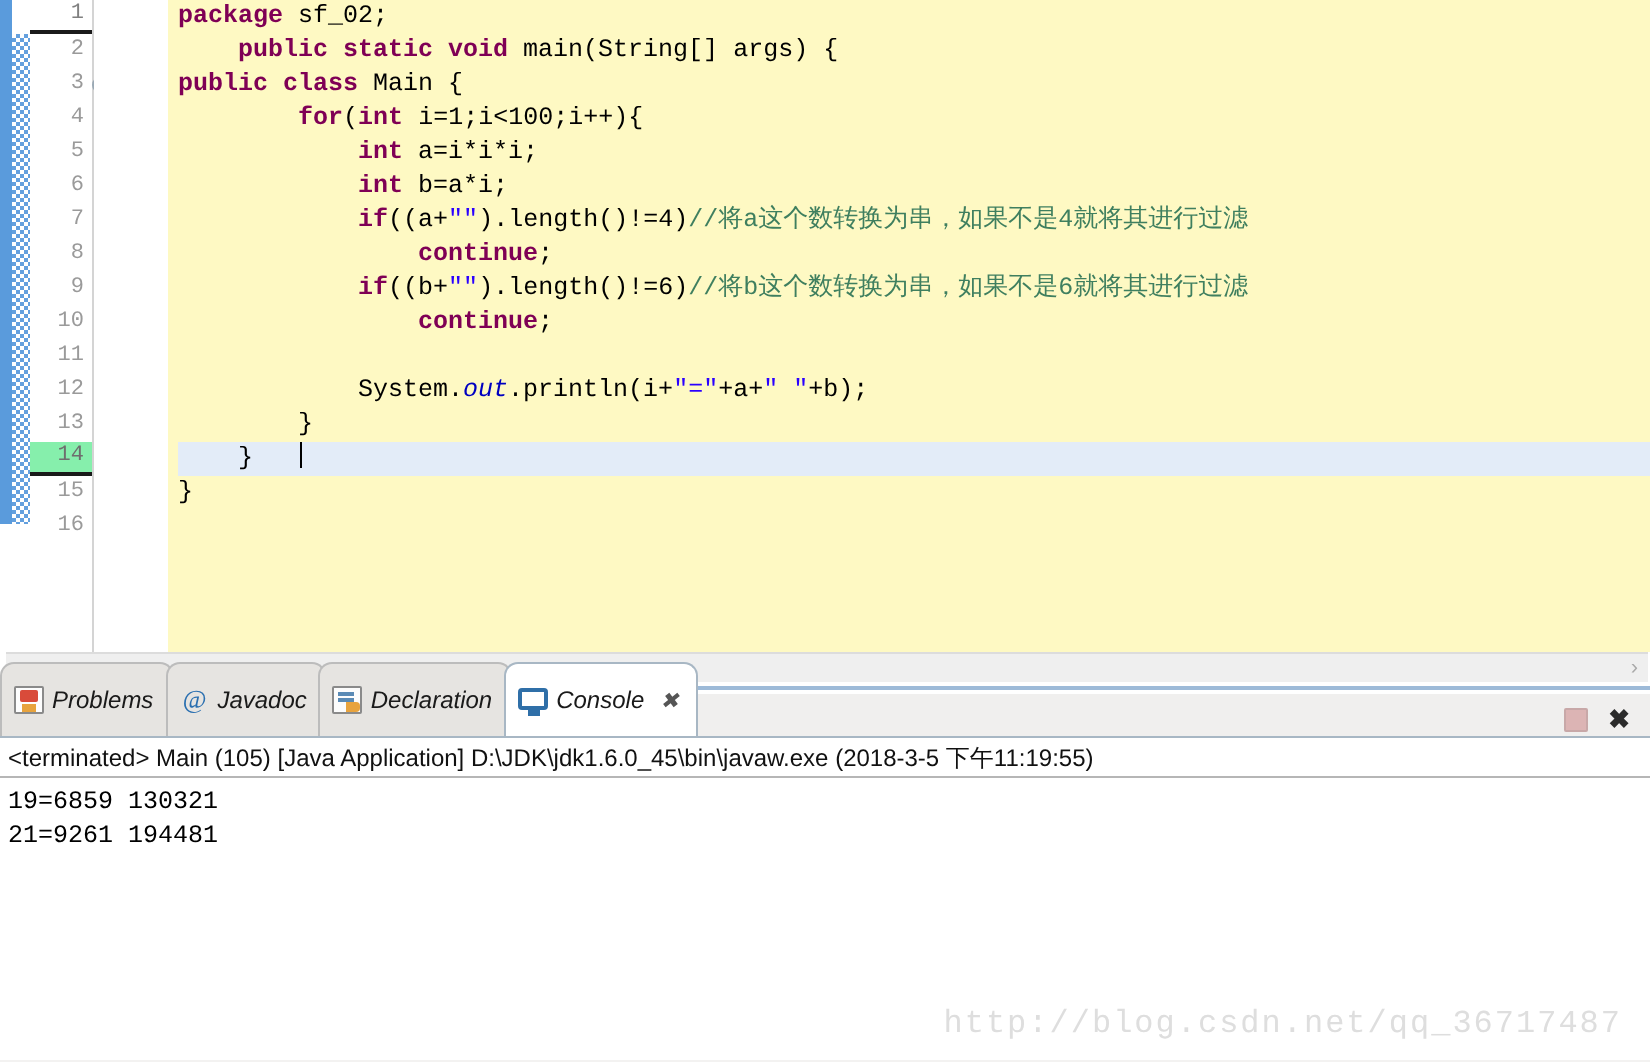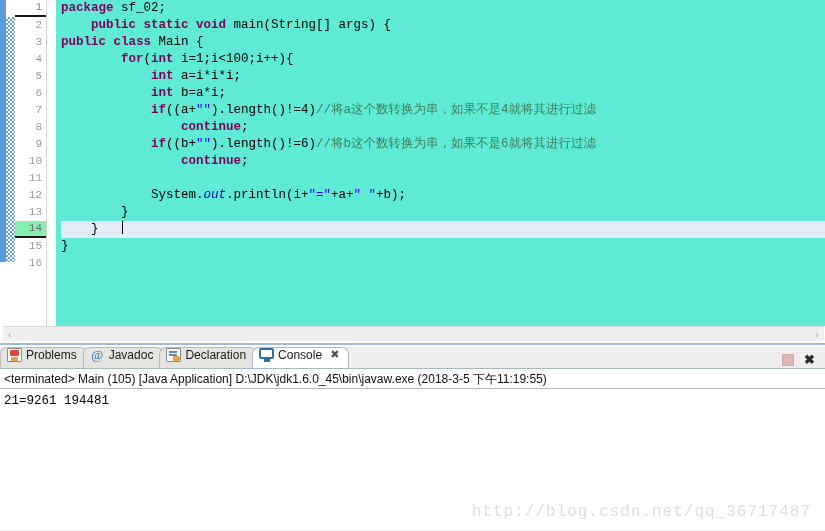--- a/index.html
+++ b/index.html
@@ -66,23 +66,23 @@
     border-radius: 50%; background: #f2f6f9;
   }
   .fold-mark::after {
     content: ""; position: absolute; left: 1px; top: 3px;
     width: 5px; height: 1px; background: #5a6a78;
   }
   .fold-col { flex: 0 0 9px; width: 9px; background: #ffffff; position: relative; }
 
   
   .code-area {
-    flex: 1 1 auto; position: relative; background: #5eead4;
+    flex: 1 1 auto; position: relative; background: #fef9c3;
     font-family: "Liberation Mono", monospace; font-size: 12.5px;
-    padding-left: 5px; overflow: hidden;
+    padding-left: 5px; overflow: hidden; margin-left: 28px;
   }
   .cl { height: 17px; line-height: 17px; white-space: pre; color: #000; }
   .cl.hl { background: #e3ecf8; }
   .kw   { color: #7f0055; font-weight: bold; }
   .str  { color: #2a00ff; }
   .cmt  { color: #3f7f5f; }
   .fld  { color: #0000c0; font-style: italic; }
   .caret {
     display: inline-block; width: 1px; height: 13px;
     background: #000; vertical-align: -2px; margin-left: 1px;
@@ -102,28 +102,29 @@
     position: absolute; left: 0; top: 347px; width: 825px; height: 184px;
     background: #f3f2f1;
   }
   .tabbar {
     position: relative; height: 22px;
     background: #f0efee;
     border-bottom: 1px solid #a8b7c4;
     display: flex; align-items: flex-end;
   }
   .tab {
-    display: flex; align-items: flex-start; gap: 4px;
-    height: 21px; padding: 0 9px 0 6px;
+    display: flex; align-items: center; gap: 4px;
+    height: 37px; padding: 0 9px 0 6px;
     font-size: 12px; color: #1a1a1a;
     background: #e6e4e1;
     border: 1px solid #bcbcbc; border-bottom: none;
     border-radius: 7px 7px 0 0;
     margin-right: -4px;
     position: relative;
+    font-style: italic;
   }
   .tab.active {
     background: #ffffff; z-index: 5;
     border-color: #a8b7c4;
   }
   .tab .close-x { font-size: 11px; color: #555; margin-left: 4px; }
   .tabbar-tools {
     margin-left: auto; display: flex; align-items: center;
     gap: 10px; padding: 0 10px 2px 0;
   }
@@ -274,19 +275,20 @@
         </div>
         <div class="tabbar-tools">
         <span class="stop-btn"></span>
         <span class="x-btn">✖</span>
       </div>
     </div>
 
     <div class="terminated-line">&lt;terminated&gt; Main (105) [Java Application] D:\JDK\jdk1.6.0_45\bin\javaw.exe (2018-3-5 下午11:19:55)</div>
 
     <div class="console-out" id="console-out">
+        <div class="oline">19=6859 130321</div>
         <div class="oline">21=9261 194481</div>
       </div>
 
     <div class="watermark">http://blog.csdn.net/qq_36717487</div>
   </div>
 
 </div>
 
 </body></html>

